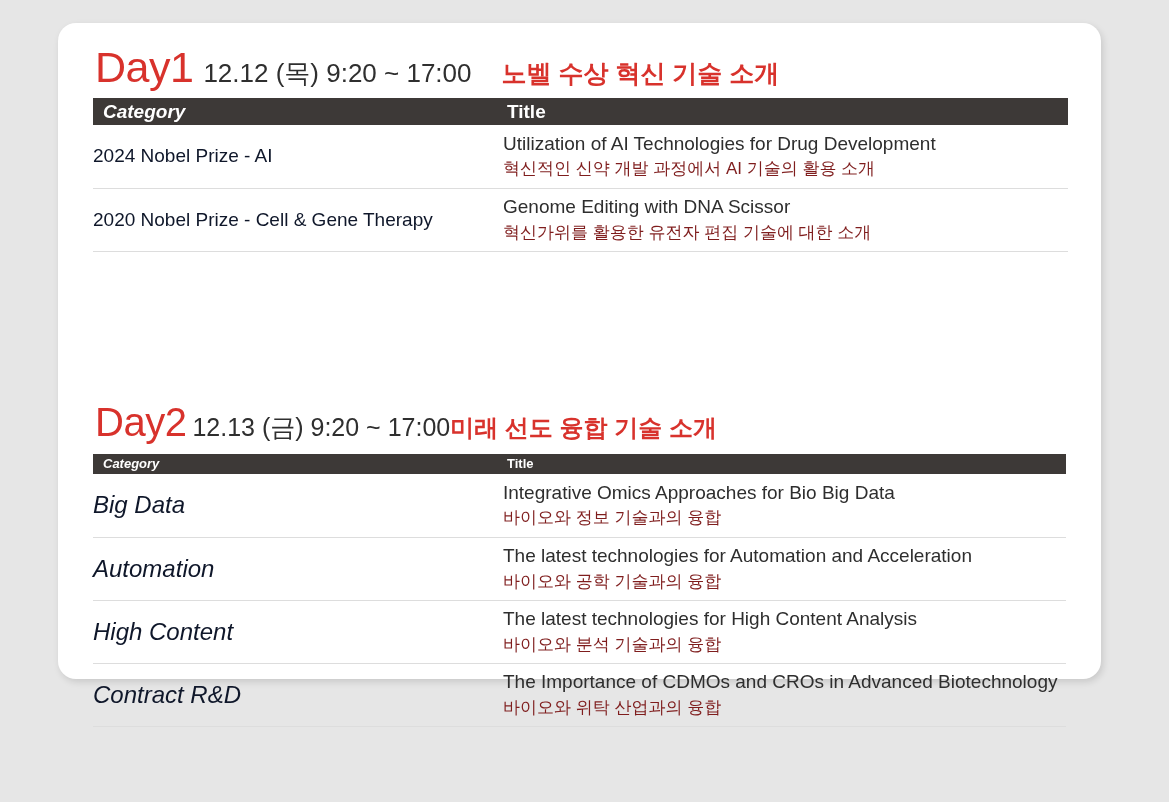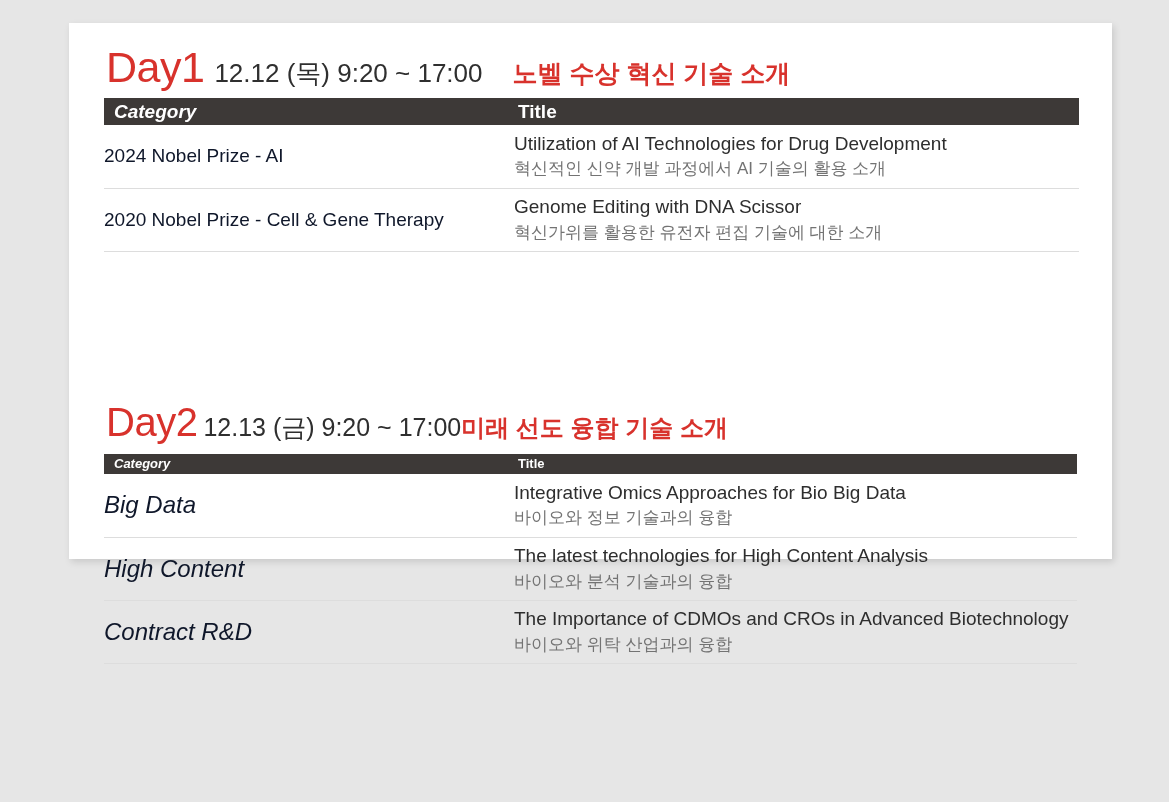--- a/index.html
+++ b/index.html
@@ -9,26 +9,27 @@
   body {
     width: 1169px;
     height: 802px;
     background: #e6e6e6;
     font-family: "Liberation Sans", "DejaVu Sans", sans-serif;
     overflow: hidden;
   }
 
   .page-card {
     position: absolute;
-    left: 69px;
+    left: 58px;
     top: 23px;
     width: 1043px;
-    height: 536px;
+    height: 656px;
     background: #ffffff;
     box-shadow: 2px 3px 7px rgba(0,0,0,0.13);
+    border-radius: 18px;
   }
 
   .inner {
     position: absolute;
     left: 0;
     top: 0;
     right: 0;
     bottom: 0;
   }
 
@@ -122,21 +123,21 @@
     padding-right: 6px;
   }
   .title-en {
     font-size: 19px;
     color: #2e2e2e;
     line-height: 1.28;
     white-space: nowrap;
   }
   .title-ko {
     font-size: 17px;
-    color: #737373;
+    color: #7f1d1d;
     line-height: 1.3;
     margin-top: 2px;
     white-space: nowrap;
   }
   .title-en.indented { padding-left: 6px; }
 </style>
 </head>
 <body>
 
 <div class="page-card">
@@ -188,20 +189,27 @@
       </thead>
       <tbody>
         <tr>
           <td class="cat-cell">Big Data</td>
           <td class="title-cell">
             <div class="title-en">Integrative Omics Approaches for Bio Big Data</div>
             <div class="title-ko">바이오와 정보 기술과의 융합</div>
           </td>
         </tr>
         <tr>
+          <td class="cat-cell">Automation</td>
+          <td class="title-cell">
+            <div class="title-en">The latest technologies for Automation and Acceleration</div>
+            <div class="title-ko">바이오와 공학 기술과의 융합</div>
+          </td>
+        </tr>
+        <tr>
           <td class="cat-cell">High Content</td>
           <td class="title-cell">
             <div class="title-en">The latest technologies for High Content Analysis</div>
             <div class="title-ko">바이오와 분석 기술과의 융합</div>
           </td>
         </tr>
         <tr>
           <td class="cat-cell">Contract R&amp;D</td>
           <td class="title-cell">
             <div class="title-en">The Importance of CDMOs and CROs in Advanced Biotechnology</div>

